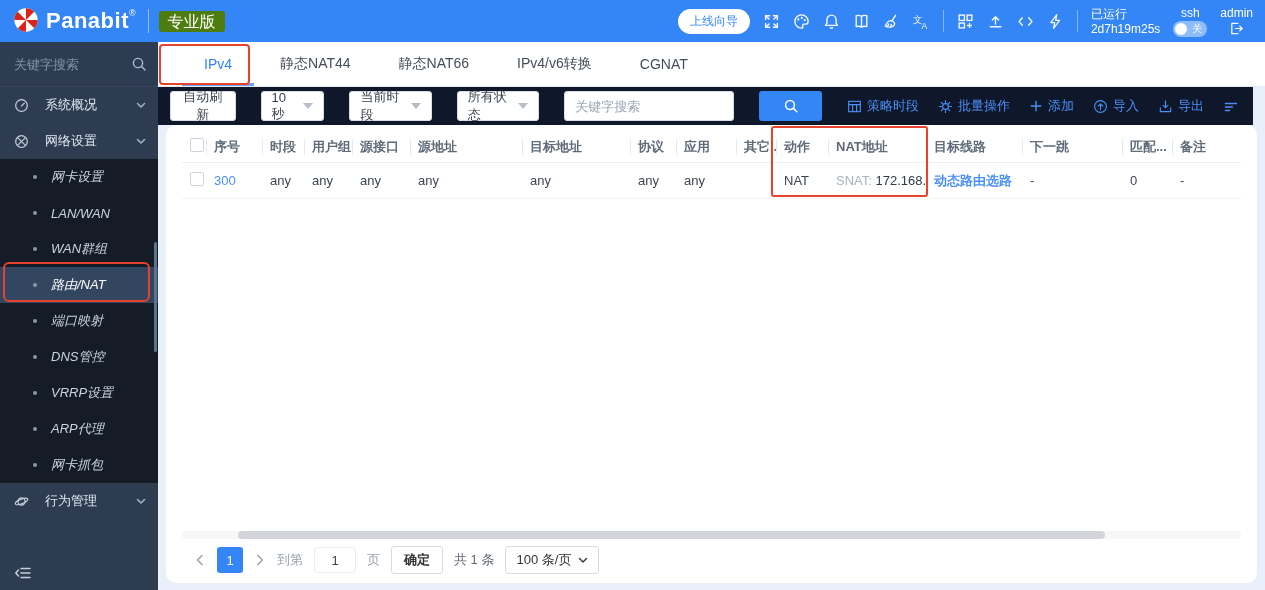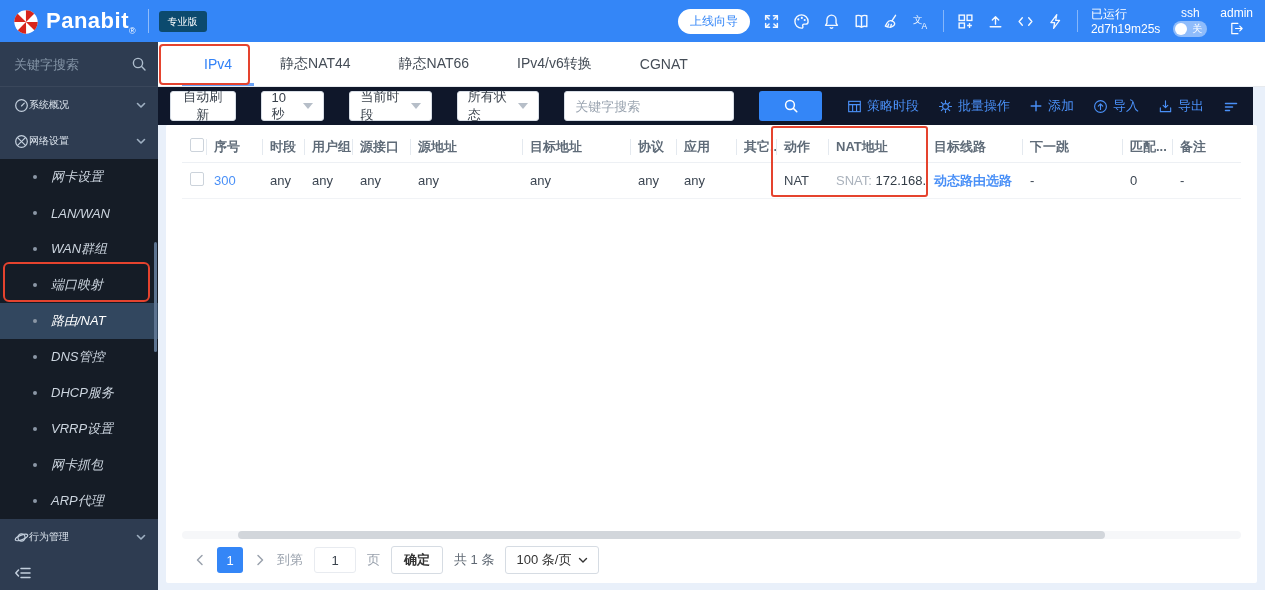--- a/index.html
+++ b/index.html
@@ -2,44 +2,44 @@
 <html><head>
 <meta charset="utf-8">
 <style>
   * { margin:0; padding:0; box-sizing:border-box; }
   html,body { width:1265px; height:590px; overflow:hidden; }
   body { font-family:"Liberation Sans","DejaVu Sans",sans-serif; font-size:13px; background:#e9f0fa; position:relative; }
   svg { display:block; }
 
   
   .topbar { position:absolute; left:0; top:0; width:1265px; height:42px; background:#3486f7; display:flex; align-items:center; z-index:10; }
-  .logo { display:flex; align-items:flex-end; padding-left:12px; cursor:pointer; }
+  .logo { display:flex; align-items:flex-start; padding-left:12px; cursor:pointer; }
   .logo-text { color:#fff; font-size:22px; font-weight:bold; letter-spacing:.5px; line-height:30px; margin-left:6px; }
   .logo-reg { color:#fff; font-size:9px; margin-top:2px; }
   .tb-sep { width:1px; height:24px; background:rgba(255,255,255,.45); margin:0 10px 0 12px; }
-  .badge { background:#0c4a6e; color:#fff; font-size:10px; padding:3px 9px; border-radius:3px; line-height:15px; }
+  .badge { background:#4d7c0f; color:#fff; font-size:16px; padding:3px 9px; border-radius:3px; line-height:15px; }
   .tb-right { margin-left:auto; display:flex; align-items:center; gap:13px; padding-right:12px; }
   .pill { background:#fff; color:#3486f7; border:none; font-size:12px; padding:4px 12px; border-radius:13px; cursor:pointer; font-family:inherit; }
   .tb-ic { color:#fff; width:17px; height:17px; cursor:pointer; opacity:.95; }
   .tb-div { width:1px; height:22px; background:rgba(255,255,255,.4); }
   .tb-col { display:flex; flex-direction:column; align-items:flex-start; gap:1px; color:#fff; font-size:12px; line-height:14px; }
   .tb-col.center { align-items:center; }
   .toggle { width:34px; height:16px; border-radius:9px; background:rgba(255,255,255,.45); position:relative; cursor:pointer; }
   .toggle .knob { position:absolute; left:2px; top:2px; width:12px; height:12px; border-radius:50%; background:#fff; }
   .toggle .tg-label { position:absolute; right:5px; top:2px; font-size:10px; color:#fff; line-height:12px; }
 
   
   .sidebar { position:absolute; left:0; top:42px; width:158px; bottom:0; background:#2e3c51; z-index:5; }
   .side-search { position:relative; height:45px; border-bottom:1px solid rgba(255,255,255,.06); }
   .side-search input { width:100%; height:100%; background:transparent; border:none; outline:none; color:#cfd9e4; font-size:13px; padding:0 34px 0 14px; font-family:inherit; }
   .side-search input::placeholder { color:#8494a6; }
   .side-search .mag { position:absolute; right:11px; top:14px; color:#aebdcd; }
   .side-group { height:36px; display:flex; align-items:center; padding:0 12px 0 14px; color:#dfe7f0; cursor:pointer; }
   .side-group .g-ic { color:#c3cfdd; }
-  .side-group .g-label { margin-left:0; font-size:10px; }
+  .side-group .g-label { margin-left:16px; font-size:13px; }
   .side-group .g-chev { margin-left:auto; color:#9fb0c2; }
   .side-sub { background:#151c26;font-style:italic; }
   .side-item { height:36px; display:flex; align-items:center; padding-left:33px; color:#ccd5df; font-size:13px; cursor:pointer; }
   .side-item .bullet { width:4px; height:4px; border-radius:50%; background:#8b97a6; margin-right:14px; }
   .side-item.active { background:#32475f; color:#fff; }
   .side-collapse { position:absolute; left:0; bottom:0; width:158px; height:34px; display:flex; align-items:center; padding-left:14px; color:#c3cfdd; cursor:pointer; }
   .side-thumb { position:absolute; right:1px; top:200px; width:3px; height:110px; border-radius:2px; background:#5c7390; }
 
   
   .content { position:absolute; left:158px; top:42px; right:0; bottom:0; background:#e9f0fa; }
@@ -52,21 +52,21 @@
   .ctl { height:30px; background:#fff; border:1px solid #d8dee6; border-radius:3px; font-size:13px; color:#3a424c; display:flex; align-items:center; padding:0 10px; cursor:pointer; font-family:inherit; }
   .select { justify-content:space-between; }
   .caret { width:0; height:0; border-left:5px solid transparent; border-right:5px solid transparent; border-top:6px solid #b6bec8; margin-left:8px; }
   .tb-input { height:30px; width:170px; background:#fff; border:1px solid #d8dee6; border-radius:3px; font-size:13px; color:#3a424c; padding:0 10px; outline:none; font-family:inherit; }
   .tb-input::placeholder { color:#9aa4b0; }
   .search-btn { width:75px; height:30px; background:#3486f7; border:none; border-radius:3px; display:flex; align-items:center; justify-content:center; color:#fff; cursor:pointer; }
   .actions { margin-left:auto; display:flex; align-items:center; gap:19px; }
   .action { display:flex; align-items:center; gap:5px; color:#4a90f7; font-size:13px; cursor:pointer; white-space:nowrap; }
   .action svg { color:#4a90f7; }
 
-  .panel { position:absolute; left:8px; right:8px; top:83px; bottom:7px; background:#fff; border-radius:2px; padding:6px 16px 0 16px; }
+  .panel { position:absolute; left:8px; right:8px; top:83px; bottom:7px; background:#fff; border-radius:10px; padding:6px 16px 0 16px; }
   .thead { display:flex; align-items:center; height:32px; border-bottom:1px solid #edf0f4; }
   .th { position:relative; font-weight:bold; color:#5f6b78; font-size:13px; padding-left:8px; white-space:nowrap; overflow:hidden; }
   .th::before { content:""; position:absolute; left:0; top:50%; margin-top:-8px; width:1px; height:16px; background:#e4e9ef; }
   .th.no-sep::before { display:none; }
   .trow { display:flex; align-items:center; height:36px; border-bottom:1px solid #f1f3f6; }
   .td { color:#3c4652; font-size:13px; padding-left:8px; white-space:nowrap; overflow:hidden; }
   .c0{width:24px;} .c1{width:56px;} .c2{width:42px;} .c3{width:48px;} .c4{width:58px;}
   .c5{width:112px;} .c6{width:108px;} .c7{width:46px;} .c8{width:60px;} .c9{width:40px;}
   .c10{width:52px;} .c11{width:98px;} .c12{width:96px;} .c13{width:100px;} .c14{width:50px;} .c15{width:60px;}
   .cb { width:14px; height:14px; border:1px solid #ccd3db; border-radius:2px; background:#fff; cursor:pointer; appearance:none; -webkit-appearance:none; margin:0; }
@@ -223,47 +223,43 @@
         <span>网卡设置</span>
       </div>
     <div class="side-item">
         <span class="bullet"></span>
         <span>LAN/WAN</span>
       </div>
     <div class="side-item">
         <span class="bullet"></span>
         <span>WAN群组</span>
       </div>
+    <div class="side-item active">
+        <span class="bullet"></span>
+        <span>路由/NAT</span>
+      </div>
     <div class="side-item">
         <span class="bullet"></span>
         <span>端口映射</span>
       </div>
-    <div class="side-item active">
-        <span class="bullet"></span>
-        <span>路由/NAT</span>
-      </div>
     <div class="side-item">
         <span class="bullet"></span>
         <span>DNS管控</span>
       </div>
     <div class="side-item">
         <span class="bullet"></span>
-        <span>DHCP服务</span>
-      </div>
-    <div class="side-item">
-        <span class="bullet"></span>
         <span>VRRP设置</span>
       </div>
     <div class="side-item">
         <span class="bullet"></span>
+        <span>ARP代理</span>
+      </div>
+    <div class="side-item">
+        <span class="bullet"></span>
         <span>网卡抓包</span>
-      </div>
-    <div class="side-item">
-        <span class="bullet"></span>
-        <span>ARP代理</span>
       </div>
   </nav>
 
   <div class="side-group">
     <svg class="g-ic" width="15" height="15" viewBox="0 0 16 16" fill="none" stroke="currentColor" stroke-width="1.3">
       <circle cx="8" cy="8" r="3.8"></circle>
         <ellipse cx="8" cy="8" rx="7" ry="2.4" transform="rotate(-22 8 8)"></ellipse>
     </svg>
     <span class="g-label">行为管理</span>
     <svg class="g-chev" width="10" height="10" viewBox="0 0 10 10" fill="none" stroke="currentColor" stroke-width="1.6" stroke-linecap="round" stroke-linejoin="round">

